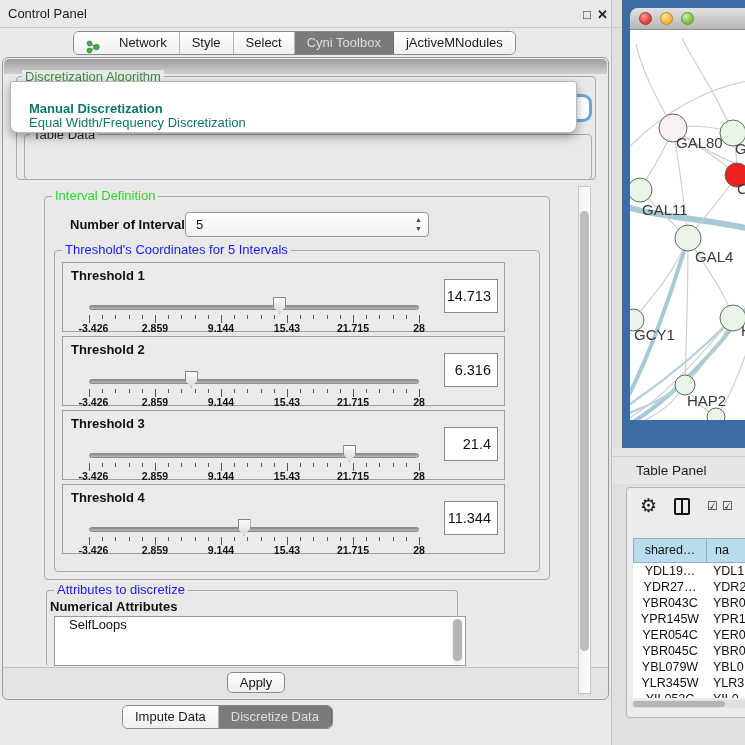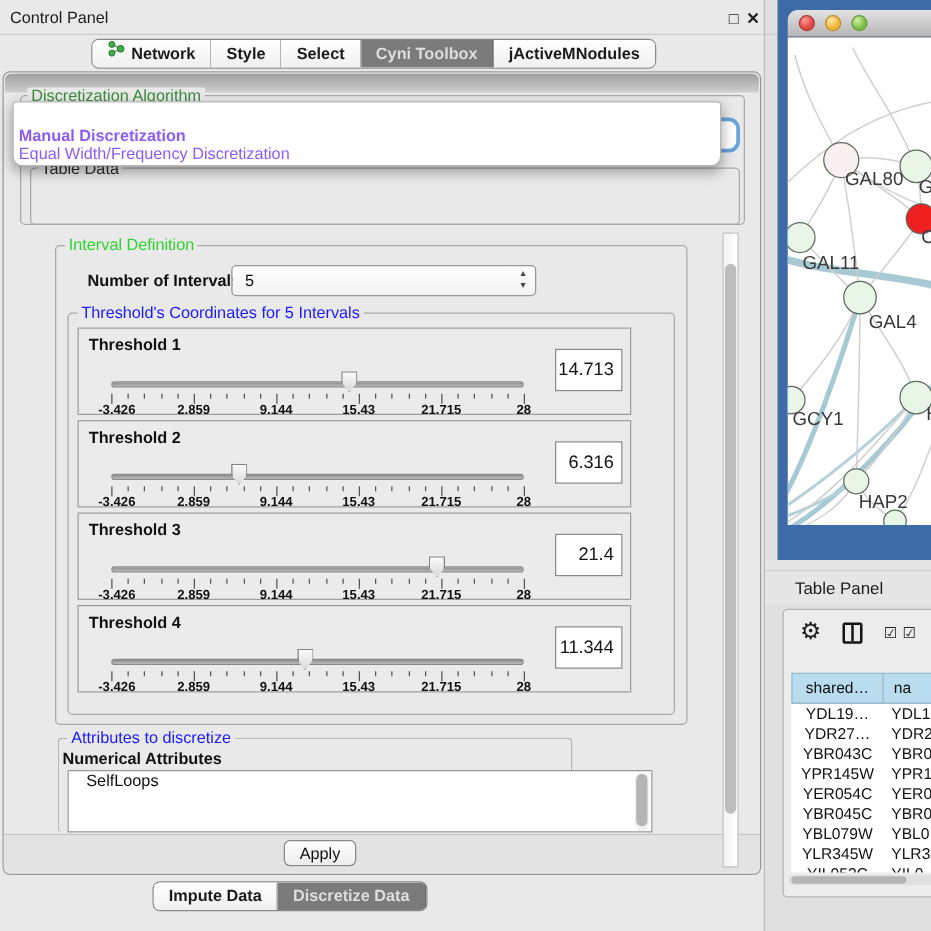--- a/index.html
+++ b/index.html
@@ -10,21 +10,21 @@
   
   #control-panel { left:0; top:0; width:612px; height:745px; background:#e9e9e9; border-right:1px solid #bdbdbd; }
   #cp-titlebar { left:0; top:0; width:714px; height:28px; border-bottom:1px solid #cccccc; }
   #cp-title { left:8px; top:0; line-height:28px; font-size:13px; color:#1c1c1c; }
   .win-icon { top:7px; font-size:13px; font-weight:bold; color:#222; cursor:default; }
   #min-icon { left:583px; }
   #close-icon { left:597px; }
 
   
   .seg-bar { display:flex; height:24px; border:1px solid #8a8a8a; border-radius:6px; background:#ffffff; overflow:hidden; }
-  .seg { padding:0 12px; line-height:22px; font-size:13px; font-weight:bold; color:#1a1a1a; border-right:1px solid #b5b5b5; display:flex; align-items:flex-start; gap:5px; background:linear-gradient(#ffffff,#f0f0f0); white-space:nowrap; }
+  .seg { padding:0 12px; line-height:22px; font-size:13px; font-weight:normal; color:#1a1a1a; border-right:1px solid #b5b5b5; display:flex; align-items:flex-end; gap:19px; background:linear-gradient(#ffffff,#f0f0f0); white-space:nowrap; }
   .seg:last-child { border-right:none; }
   .seg.selected { background:#7b7b7b; color:#dedede; border-right:1px solid #6a6a6a; }
   #top-tabs { left:73px; top:31px; }
   #bottom-tabs { left:122px; top:705px; }
 
   #content-box { left:2px; top:57px; width:607px; height:643px; border:1px solid #9a9a9a; border-radius:6px; background:#e9e9e9; }
   #dark-strip { left:4px; top:59px; width:603px; height:15px; background:linear-gradient(#9f9f9f,#cfcfcf); border-radius:5px 5px 0 0; }
 
   .group-border { border:1px solid #a9a9a9; border-radius:4px; }
   .group-label { font-size:13px; padding:0 3px; background:#e9e9e9; line-height:14px; white-space:nowrap; }
@@ -36,21 +36,21 @@
   #tabledata-group { left:24px; top:134px; width:568px; height:46px; }
   #tabledata-group-label { left:30px; top:128px; color:#2a2a2a; }
   .combo { background:linear-gradient(#ffffff,#f2f2f2); border:1px solid #979797; border-radius:4px; font-size:13px; color:#111; }
   .combo .combo-text { position:absolute; left:10px; top:0; line-height:23px; }
   .combo .combo-arrows { position:absolute; right:6px; top:2px; font-size:7px; line-height:9px; color:#444; text-align:center; }
   #tabledata-combo { left:32px; top:148px; width:552px; height:25px; }
 
   
   #algo-popup { left:10px; top:81px; width:567px; height:52px; background:#ffffff; border:1px solid #b8b8b8; border-radius:3px 3px 8px 8px; box-shadow:0 4px 10px rgba(0,0,0,0.35); z-index:30; }
   #popup-placeholder { left:0; top:4px; width:520px; text-align:center; color:#b2b2b2; font-size:13px; }
-  .popup-option { left:4px; font-size:13px; color:#8b5cf6; white-space:nowrap; }
+  .popup-option { left:18px; font-size:13px; color:#0f766e; white-space:nowrap; }
   #popup-option-0 { top:19px; font-weight:bold; }
   #popup-option-1 { top:33px; }
 
   #interval-group { left:44px; top:196px; width:506px; height:384px; }
   #interval-group-label { left:52px; top:189px; color:#2ed32e; }
   #intervals-label { left:70px; top:217px; font-weight:bold; }
   #intervals-combo { left:185px; top:212px; width:244px; height:25px; }
 
   #threshold-group { left:54px; top:250px; width:486px; height:322px; }
   #threshold-group-label { left:62px; top:243px; color:#1a1aff; }
@@ -61,21 +61,21 @@
   .th-thumb { position:absolute; width:13px; height:17px; top:34px; background:linear-gradient(#fbfbfb,#d9d9d9); border:1px solid #848484; clip-path:polygon(0 0,100% 0,100% 52%,50% 100%,0 52%); }
   .th-ticks { position:absolute; left:26px; top:52px; width:331px; height:9px; }
   .tick { position:absolute; top:0; width:1px; background:#555; }
   .th-scale { position:absolute; left:26px; top:59px; width:331px; height:11px; }
   .scale-lbl { position:absolute; transform:translateX(-50%); font-size:10.5px; font-weight:bold; color:#111; white-space:nowrap; }
   .th-value { position:absolute; left:381px; top:16px; width:54px; height:34px; background:#ffffff; border:1px solid #8a8a8a; font-size:14.5px; text-align:right; line-height:32px; padding-right:6px; }
 
   #attributes-group { left:46px; top:590px; width:412px; height:76px; border-bottom:none; }
   #attributes-group-label { left:54px; top:583px; color:#1a1aff; }
   #attributes-list-title { left:50px; top:599px; font-weight:bold; }
-  #attr-list { left:54px; top:616px; width:468px; height:50px; background:#ffffff; border:1px solid #999; overflow:hidden; }
+  #attr-list { left:54px; top:616px; width:412px; height:50px; background:#ffffff; border:1px solid #999; overflow:hidden; }
   .attr-item { padding-left:14px; font-size:13px; line-height:15.5px; }
   #attr-list-sb { position:absolute; right:2px; top:2px; width:11px; height:46px; background:#f0f0f0; border-radius:5px; }
   #attr-list-sb-thumb { position:absolute; left:1px; top:0; width:9px; height:42px; background:#b5b5b5; border-radius:5px; }
 
   #apply-strip { left:3px; top:667px; width:605px; height:31px; background:#e3e3e3; border-top:1px solid #c2c2c2; border-radius:0 0 6px 6px; }
   #apply-button { left:227px; top:672px; width:58px; height:21px; background:linear-gradient(#ffffff,#ededed); border:1px solid #8a8a8a; border-radius:5px; font-size:13px; text-align:center; line-height:19px; }
 
   #cp-scrollbar { left:578px; top:186px; width:13px; height:508px; background:linear-gradient(90deg,#f2f2f2,#ffffff); border:1px solid #c5c5c5; }
   #cp-scrollbar-thumb { position:absolute; left:1px; top:24px; width:9px; height:440px; background:#bdbdbd; border-radius:5px; }
 

